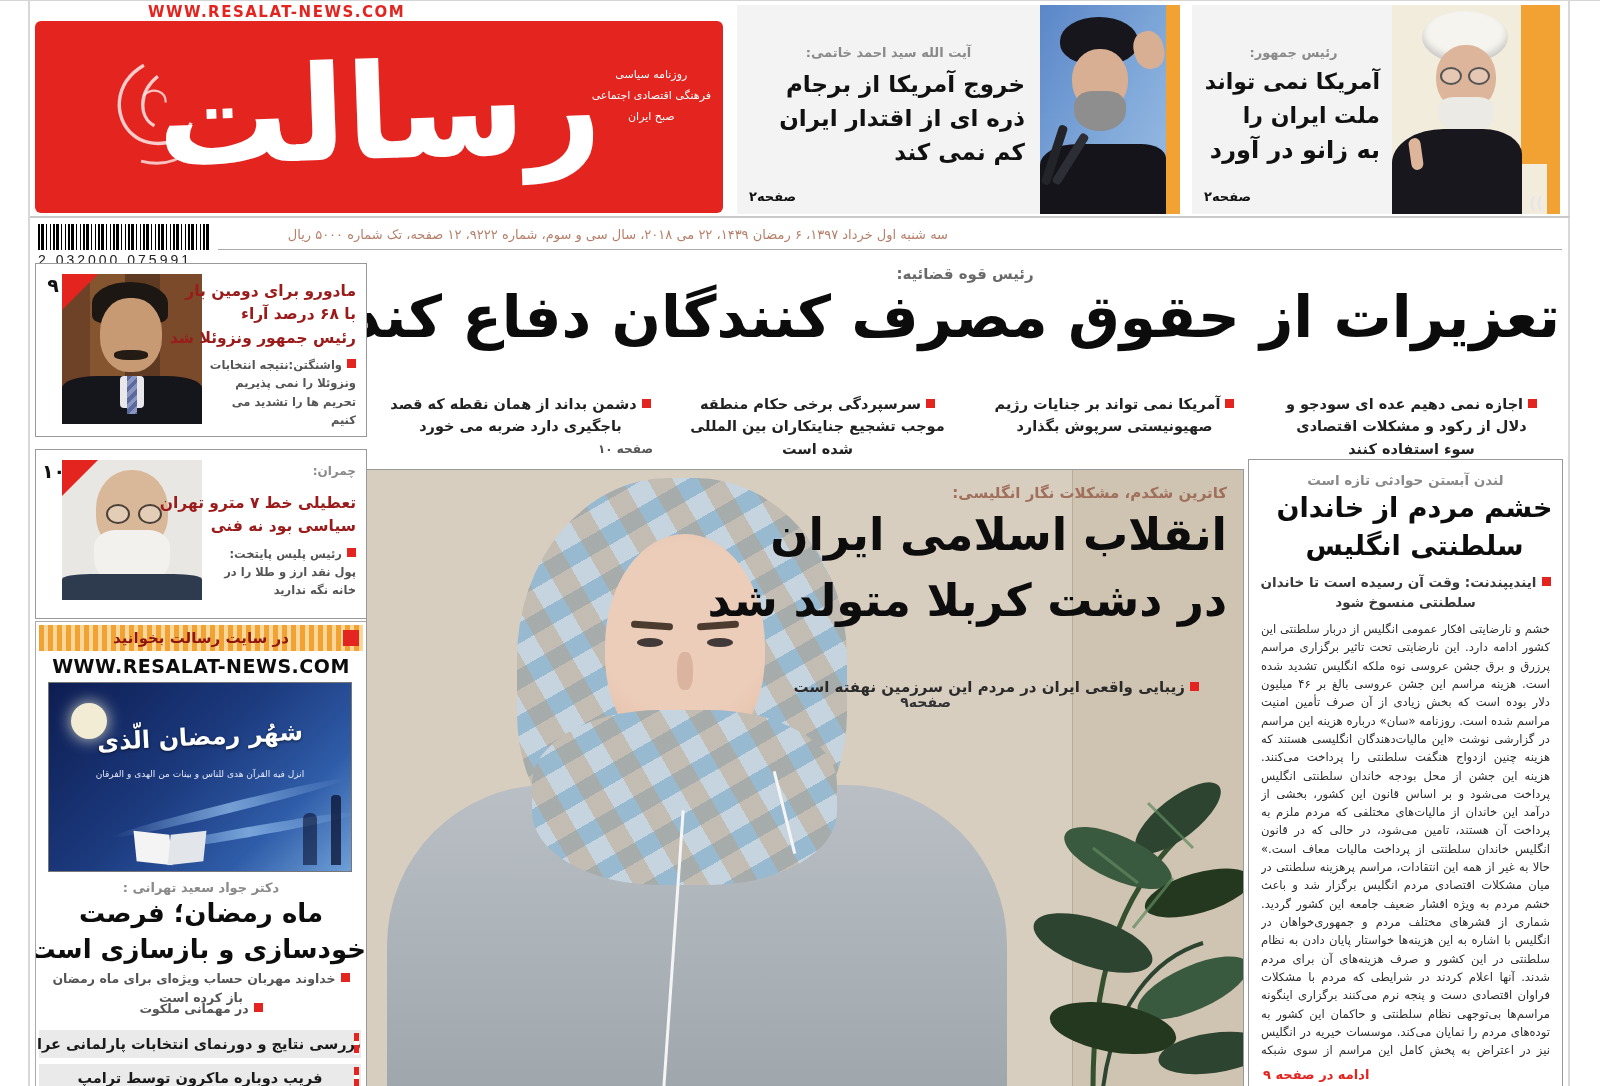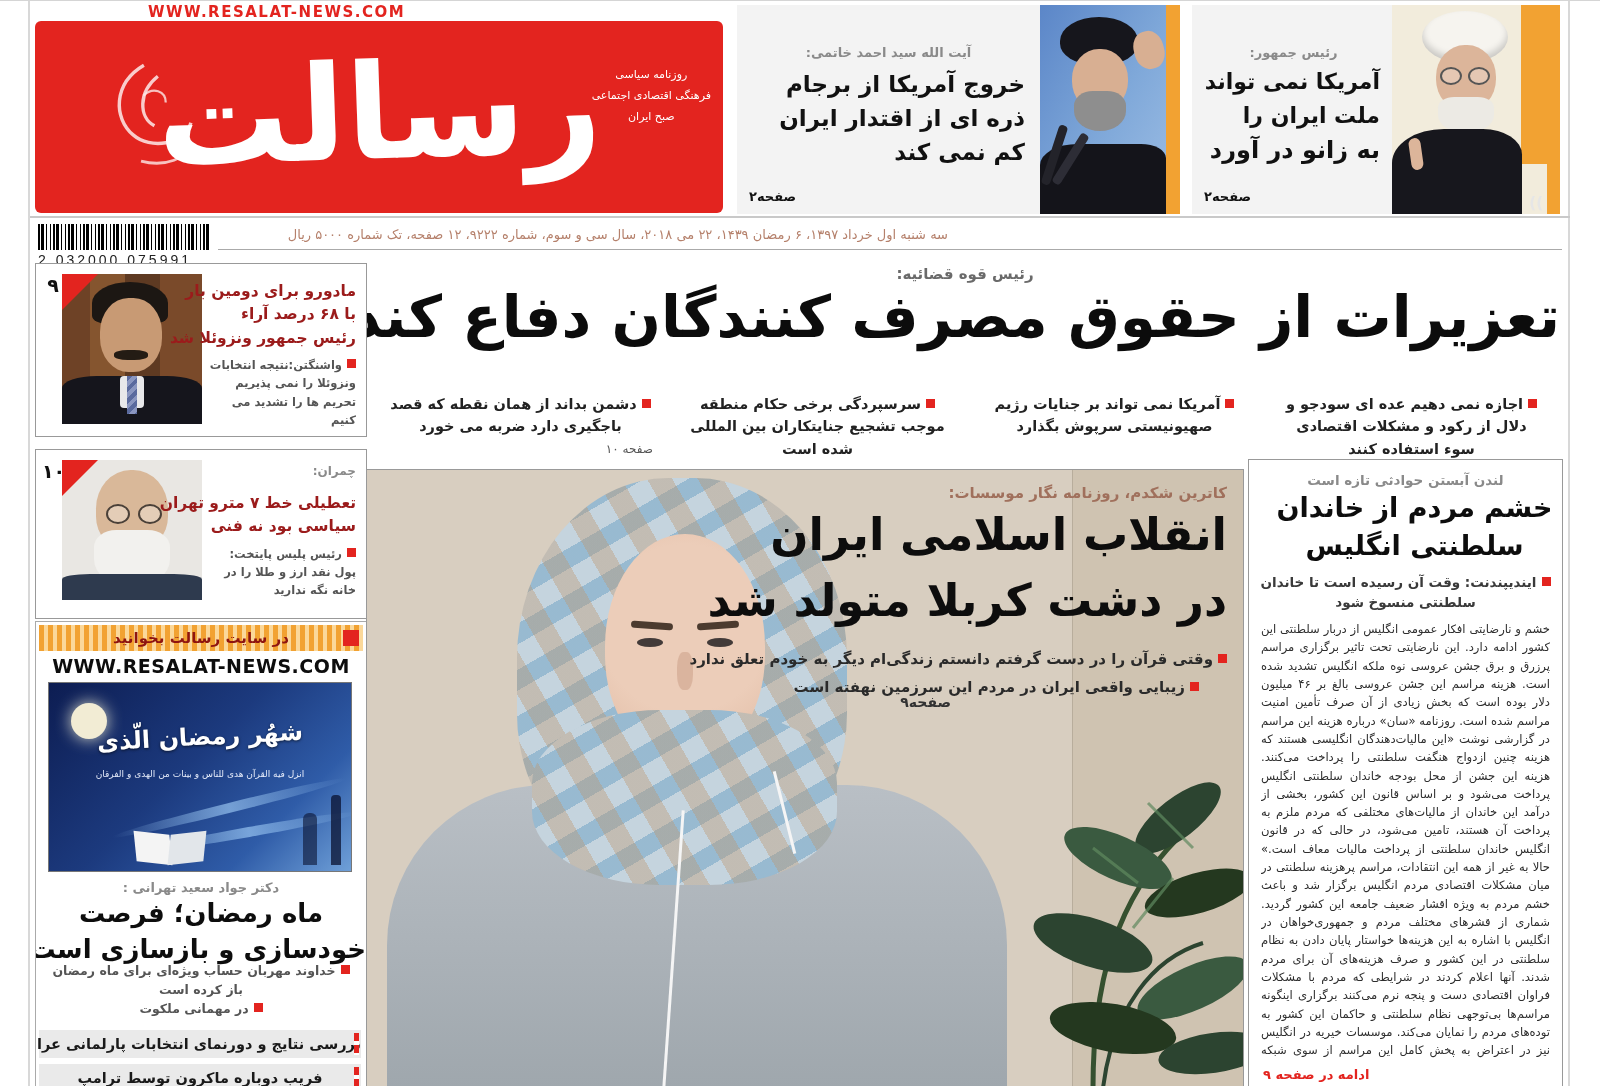--- a/index.html
+++ b/index.html
@@ -55,21 +55,21 @@
            background:repeating-linear-gradient(90deg,#000 0 2px,#fff 2px 3px,#000 3px 6px,#fff 6px 8px,#000 8px 9px,#fff 9px 12px,#000 12px 13px,#fff 13px 15px);}
   .barcode-digits{left:38px;top:251px;width:172px;font-family:Liberation Sans, sans-serif;font-size:14px;
                   letter-spacing:3px;color:#222;}
   .dateline{left:218px;top:226px;width:730px;color:#b5806b;font-size:13px;white-space:nowrap;overflow:hidden;}
   
   .lead-kicker{left:370px;top:264px;width:1190px;text-align:center;color:#6a6a6a;font-size:15px;font-weight:bold;}
   .lead-headline{left:370px;top:282px;width:1190px;text-align:center;font-size:58px;font-weight:900;
                  color:#0c0c0c;white-space:nowrap;}
   .lead-bullets{left:372px;top:392px;width:1188px;height:68px;display:flex;}
   .lead-bullet{flex:1;padding:0 16px;text-align:center;font-size:14.5px;font-weight:bold;color:#222;line-height:1.55;}
-  .lead-b4-page{margin-top:2px;text-align:right;font-size:12px;color:#555;font-weight:normal;}
+  .lead-b4-page{margin-top:2px;text-align:right;font-size:12px;color:#555;font-weight:bold;}
   
   .lbox{left:35px;width:330px;border:1px solid #999;background:#fff;}
   .corner-num{left:6px;top:10px;width:22px;text-align:center;font-size:19px;font-weight:bold;color:#111;z-index:3;}
   .corner-tri{width:0;height:0;border-left:36px solid #e3241f;border-bottom:36px solid transparent;left:0;top:0;z-index:2;}
   .lphoto{left:26px;top:10px;overflow:hidden;}
   .ltext{right:10px;top:16px;width:152px;text-align:right;}
   .lhead{font-size:15.5px;font-weight:bold;color:#9b1b1b;line-height:1.5;white-space:nowrap;}
   .lkick{font-size:12px;color:#8a8a8a;font-weight:bold;margin-bottom:14px;}
   .lbullet{margin-top:6px;font-size:11.5px;color:#555;line-height:1.6;font-weight:bold;}
   
@@ -278,21 +278,21 @@
       <div class="abs ad-min2"></div>
       <div class="abs ad-book-l"></div>
       <div class="abs ad-book-r"></div>
       <div class="abs ad-cal1 rtl">شهُر رمضان الّذی</div>
       <div class="abs ad-cal2 rtl">انزل فیه القرآن هدی للناس و بینات من الهدی و الفرقان</div>
     </div>
 
     <div class="abs ram-kicker rtl">دکتر جواد سعید تهرانی :</div>
     <div class="abs ram-h rtl" style="top:276px;">ماه رمضان؛ فرصت</div>
     <div class="abs ram-h rtl" style="top:312px;">خودسازی و بازسازی است</div>
-    <div class="abs ram-b rtl" style="top:340px;"><span class="sq"></span><span>خداوند مهربان حساب ویژه‌ای برای ماه رمضان باز کرده است</span></div>
+    <div class="abs ram-b rtl" style="top:348px;"><span class="sq"></span><span>خداوند مهربان حساب ویژه‌ای برای ماه رمضان باز کرده است</span></div>
     <div class="abs ram-b rtl" style="top:378px;"><span class="sq"></span><span>در مهمانی ملکوت</span></div>
 
     <div class="abs lbar" style="top:408px;">
       <div class="lbar-text rtl">بررسی نتایج و دورنمای انتخابات پارلمانی عراق</div>
       <div class="abs lbar-dash"></div>
     </div>
     <div class="abs lbar" style="top:442px;">
       <div class="lbar-text rtl">فریب دوباره ماکرون توسط ترامپ</div>
       <div class="abs lbar-dash"></div>
     </div>
@@ -320,24 +320,23 @@
       <div class="abs brow" style="right:26px;transform:rotate(-4deg);"></div>
       <div class="abs eye" style="left:32px;"></div>
       <div class="abs eye" style="right:32px;"></div>
       <div class="abs nose"></div>
       <div class="abs lips"></div>
     </div>
     <div class="abs scarf plaid"></div>
     <div class="abs cord" style="left:305px;top:340px;height:278px;transform:rotate(4deg);"></div>
     <div class="abs cord" style="left:416px;top:300px;height:85px;transform:rotate(-14deg);"></div>
 
-    <div class="abs c-kicker rtl">کاترین شکدم، روزنامه نگار موسسات:</div>
+    <div class="abs c-kicker rtl">کاترین شکدم، مشکلات نگار انگلیسی:</div>
     <div class="abs c-h rtl" style="top:38px;">انقلاب اسلامی ایران</div>
     <div class="abs c-h rtl" style="top:104px;">در دشت کربلا متولد شد</div>
-    <div class="abs c-b rtl" style="right:16px;top:180px;"><span class="sq"></span><span>وقتی قرآن را در دست گرفتم دانستم زندگی‌ام دیگر به خودم تعلق ندارد</span></div>
     <div class="abs c-b rtl" style="right:44px;top:208px;"><span class="sq"></span><span>زیبایی واقعی ایران در مردم این سرزمین نهفته است</span></div>
     <div class="abs c-page rtl">صفحه۹</div>
   </div>
 
   <div class="abs rcol">
     <div class="abs r-kicker rtl">لندن آبستن حوادثی تازه است</div>
     <div class="abs r-h rtl" style="top:32px;">خشم مردم از خاندان</div>
     <div class="abs r-h rtl" style="top:70px;">سلطنتی انگلیس</div>
     <div class="abs r-lead rtl"><span class="sq"></span><span>ایندیپندنت: وقت آن رسیده است تا خاندان سلطنتی منسوخ شود</span></div>
     <div class="abs r-body rtl">خشم و نارضایتی افکار عمومی انگلیس از دربار سلطنتی این کشور ادامه دارد. این نارضایتی تحت تاثیر برگزاری مراسم پرزرق و برق جشن عروسی نوه ملکه انگلیس تشدید شده است. هزینه مراسم این جشن عروسی بالغ بر ۴۶ میلیون دلار بوده است که بخش زیادی از آن صرف تأمین امنیت مراسم شده است. روزنامه «سان» درباره هزینه این مراسم در گزارشی نوشت «این مالیات‌دهندگان انگلیسی هستند که هزینه چنین ازدواج هنگفت سلطنتی را پرداخت می‌کنند. هزینه این جشن از محل بودجه خاندان سلطنتی انگلیس پرداخت می‌شود و بر اساس قانون این کشور، بخشی از درآمد این خاندان از مالیات‌های مختلفی که مردم ملزم به پرداخت آن هستند، تامین می‌شود، در حالی که در قانون انگلیس خاندان سلطنتی از پرداخت مالیات معاف است.» حالا به غیر از همه این انتقادات، مراسم پرهزینه سلطنتی در میان مشکلات اقتصادی مردم انگلیس برگزار شد و باعث خشم مردم به ویژه اقشار ضعیف جامعه این کشور گردید. شماری از قشرهای مختلف مردم و جمهوری‌خواهان در انگلیس با اشاره به این هزینه‌ها خواستار پایان دادن به نظام سلطنتی در این کشور و صرف هزینه‌های آن برای مردم شدند. آنها اعلام کردند در شرایطی که مردم با مشکلات فراوان اقتصادی دست و پنجه نرم می‌کنند برگزاری اینگونه مراسم‌ها بی‌توجهی نظام سلطنتی و حاکمان این کشور به توده‌های مردم را نمایان می‌کند. موسسات خیریه در انگلیس نیز در اعتراض به پخش کامل این مراسم از سوی شبکه «بی‌بی‌سی» اعلام کردند: «علی‌رغم درخواست‌های مکرر، رسانه‌ها آن‌گونه که باید مشکلات عدیده معیشتی آنان را پیگیری و مطرح نمی‌کنند و برخی از آنها نیز به کلی آن را به فراموشی سپردند.»</div>

